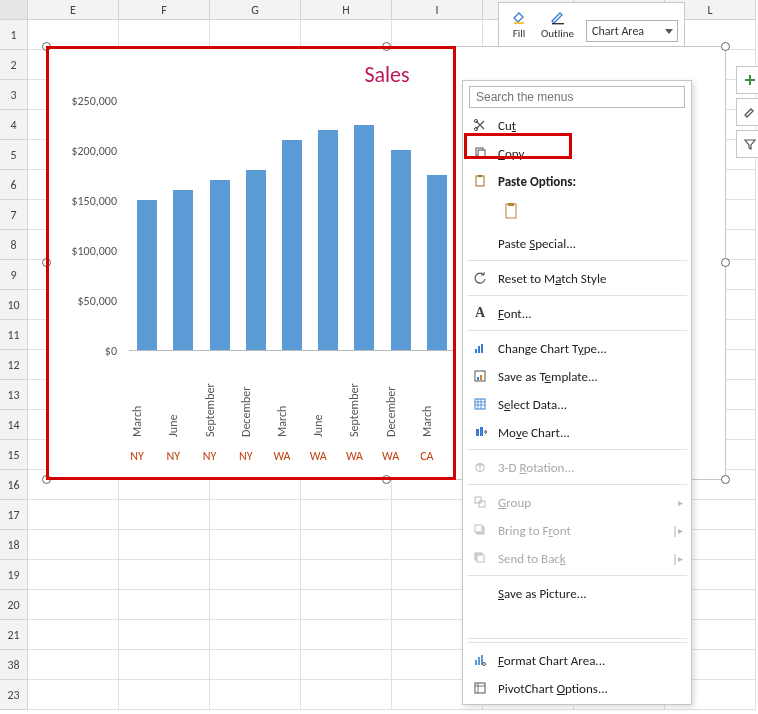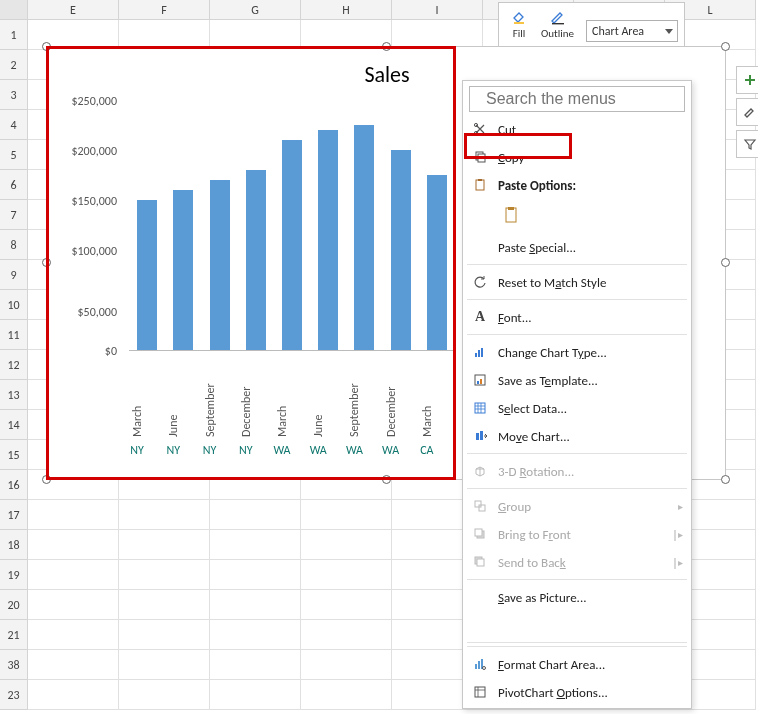--- a/index.html
+++ b/index.html
@@ -26,36 +26,36 @@
 .dd-arrow { font-size: 8px; color: #666; }
 .chart-area-select { position: relative; margin-left: 4px; min-width: 92px; border: 1px solid #b0b0b0; background: #fff; padding: 2px 18px 2px 5px; font-size: 12px; height: 22px; line-height: 16px; }
 .chart-area-select::after { content: ""; position: absolute; right: 4px; top: 8px; border-left: 4px solid transparent; border-right: 4px solid transparent; border-top: 5px solid #555; }
 
 
 .chart-box { position: absolute; top: 46px; left: 46px; width: 680px; height: 434px; border: 1px solid #c7c7c7; background: #fff; }
 .red-box { position: absolute; top: 46px; left: 46px; width: 410px; height: 434px; border: 3px solid #d20000; pointer-events: none; }
 .selection-circle { position: absolute; width: 9px; height: 9px; border: 1px solid #666; border-radius: 50%; background: #fff; }
 
 
-.chart-title { position: absolute; top: 14px; left: 0; width: 680px; text-align: center; font-size: 22px; color: #000000; font-family: Calibri, Arial, sans-serif; }
+.chart-title { position: absolute; top: 14px; left: 0; width: 680px; text-align: center; font-size: 22px; color: #be185d; font-family: Calibri, Arial, sans-serif; }
 
 
 .plot { position: absolute; top: 54px; left: 10px; width: 398px; height: 260px; }
 .y-axis { position: absolute; left: 0; top: 0; width: 64px; height: 250px; }
 .y-tick { position: absolute; right: 4px; font-size: 12px; color: #555; transform: translateY(-50%); font-family: Calibri, Arial; }
 .bars { position: absolute; left: 72px; top: 0; width: 326px; height: 250px; border-bottom: 1px solid #bbb; }
 .bar { position: absolute; bottom: 0; width: 20px; background: #5b9bd5; }
 .x-labels { position: absolute; left: 72px; top: 310px; width: 326px; height: 100px; }
 .x-lbl { position: absolute; width: 36px; display: flex; flex-direction: column; align-items: center; }
 .month { writing-mode: vertical-rl; transform: rotate(180deg); font-size: 12px; color: #555; height: 80px; text-align: left; font-family: Calibri, Arial; }
-.region { margin-top: 6px; font-size: 12px; color: #0f766e; font-family: Calibri, Arial; }
+.region { margin-top: 12px; font-size: 12px; color: #c2410c; font-family: Calibri, Arial; }
 
 
 .context-menu { position: absolute; top: 80px; left: 462px; width: 230px; border: 1px solid #c7c7c7; background: #fff; padding: 2px; box-shadow: 2px 2px 6px rgba(0,0,0,.15); }
-.search-box { width: calc(100% - 8px); margin: 3px 4px 3px 4px; border: 1px solid #b9b9b9; padding: 3px 16px; font-size: 16px; color: #888; }
+.search-box { width: calc(100% - 8px); margin: 3px 4px 3px 4px; border: 1px solid #b9b9b9; padding: 3px 6px; font-size: 12px; color: #888; }
 .menu-item { display: flex; align-items: center; padding: 5px 6px; font-size: 13px; color: #222; cursor: pointer; position: relative; }
 .menu-item.disabled { color: #a9a9a9; cursor: default; }
 .menu-icon { width: 18px; height: 18px; display: inline-flex; align-items: center; justify-content: center; margin-right: 9px; flex-shrink: 0; }
 .menu-label { flex: 1; }
 .menu-sep { height: 1px; background: #e1e1e1; margin: 3px 2px; }
 .submenu-arrow { font-size: 10px; color: #666; }
 .menu-item.disabled .submenu-arrow { color: #bbb; }
 .menu-bar-icon { color: #aaa; margin-left: 8px; }
 .copy-highlight { position: absolute; border: 3px solid #d20000; pointer-events: none; }
 .paste-icon-row { padding: 2px 6px 4px 34px; }
@@ -361,21 +361,21 @@
   <div class="chart-area-select">
     <span>Chart Area</span>
   </div>
 </div>
 
 <div class="chart-box">
   <div class="chart-title">Sales</div>
   <div class="plot">
     <div class="y-axis" id="y-axis">
         <div class="y-tick" style="top: 250px;">$0</div>
-        <div class="y-tick" style="top: 211px; text-align: right;">$50,000</div>
+        <div class="y-tick" style="top: 200px; text-align: right;">$50,000</div>
         <div class="y-tick" style="top: 150px;">$100,000</div>
         <div class="y-tick" style="top: 100px;">$150,000</div>
         <div class="y-tick" style="top: 50px;">$200,000</div>
         <div class="y-tick" style="top: 0px;">$250,000</div>
       </div>
     <div class="bars" id="bars">
         <div class="bar" style="left: 8.11111px; height: 150px;"></div>
         <div class="bar" style="left: 44.3333px; height: 160px;"></div>
         <div class="bar" style="left: 80.5556px; height: 170px;"></div>
         <div class="bar" style="left: 116.778px; height: 180px;"></div>

